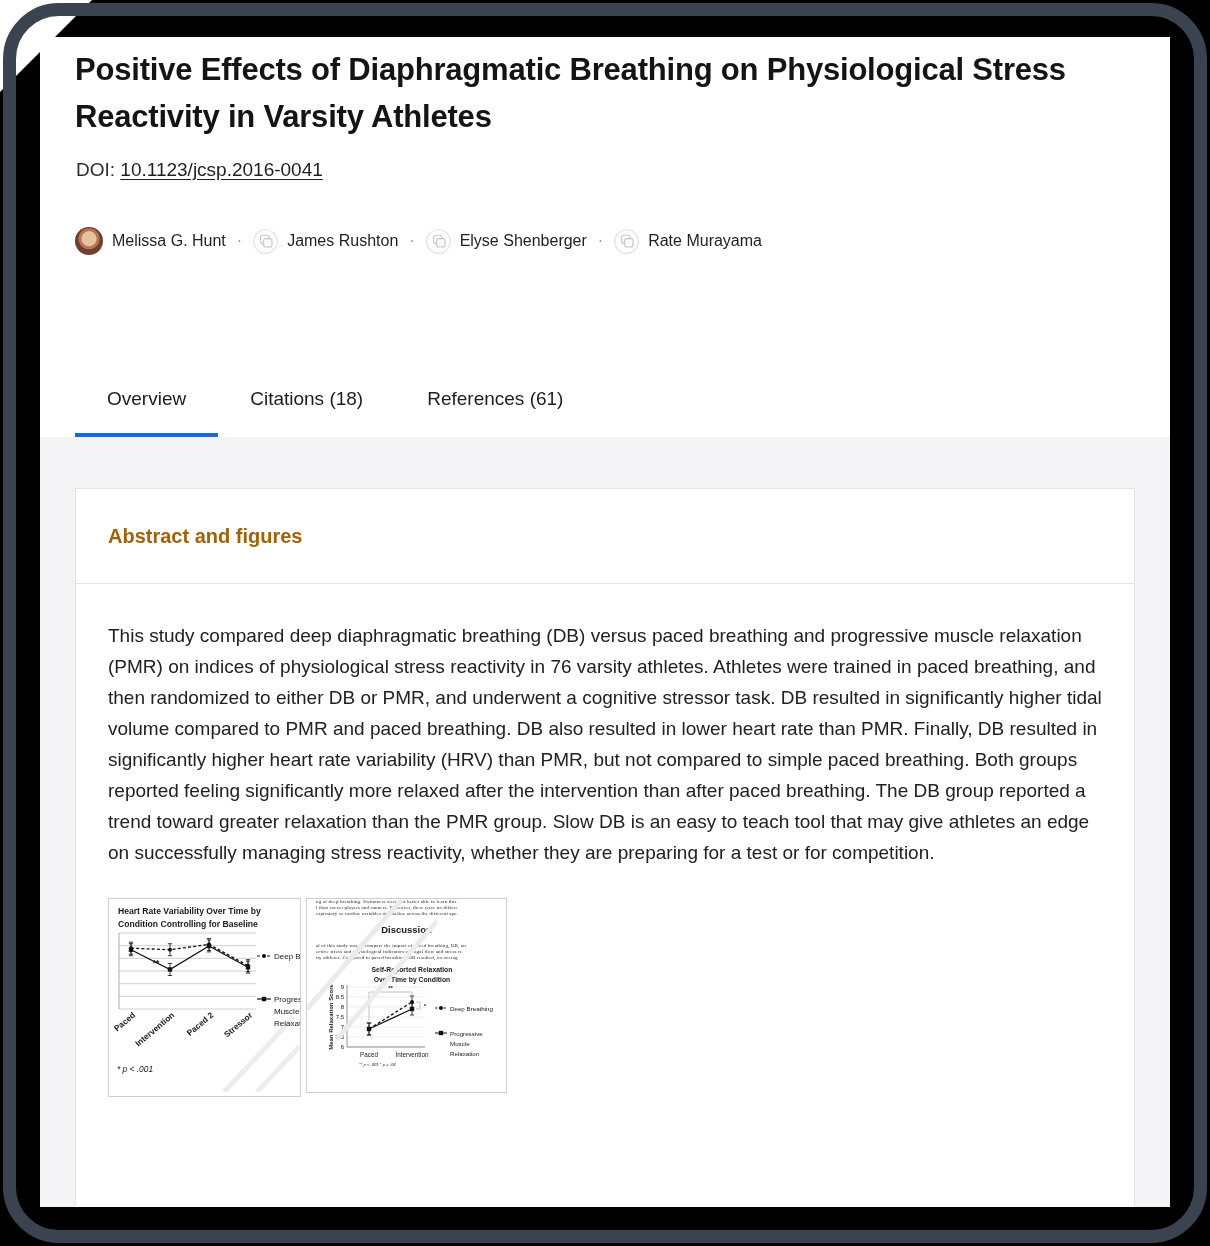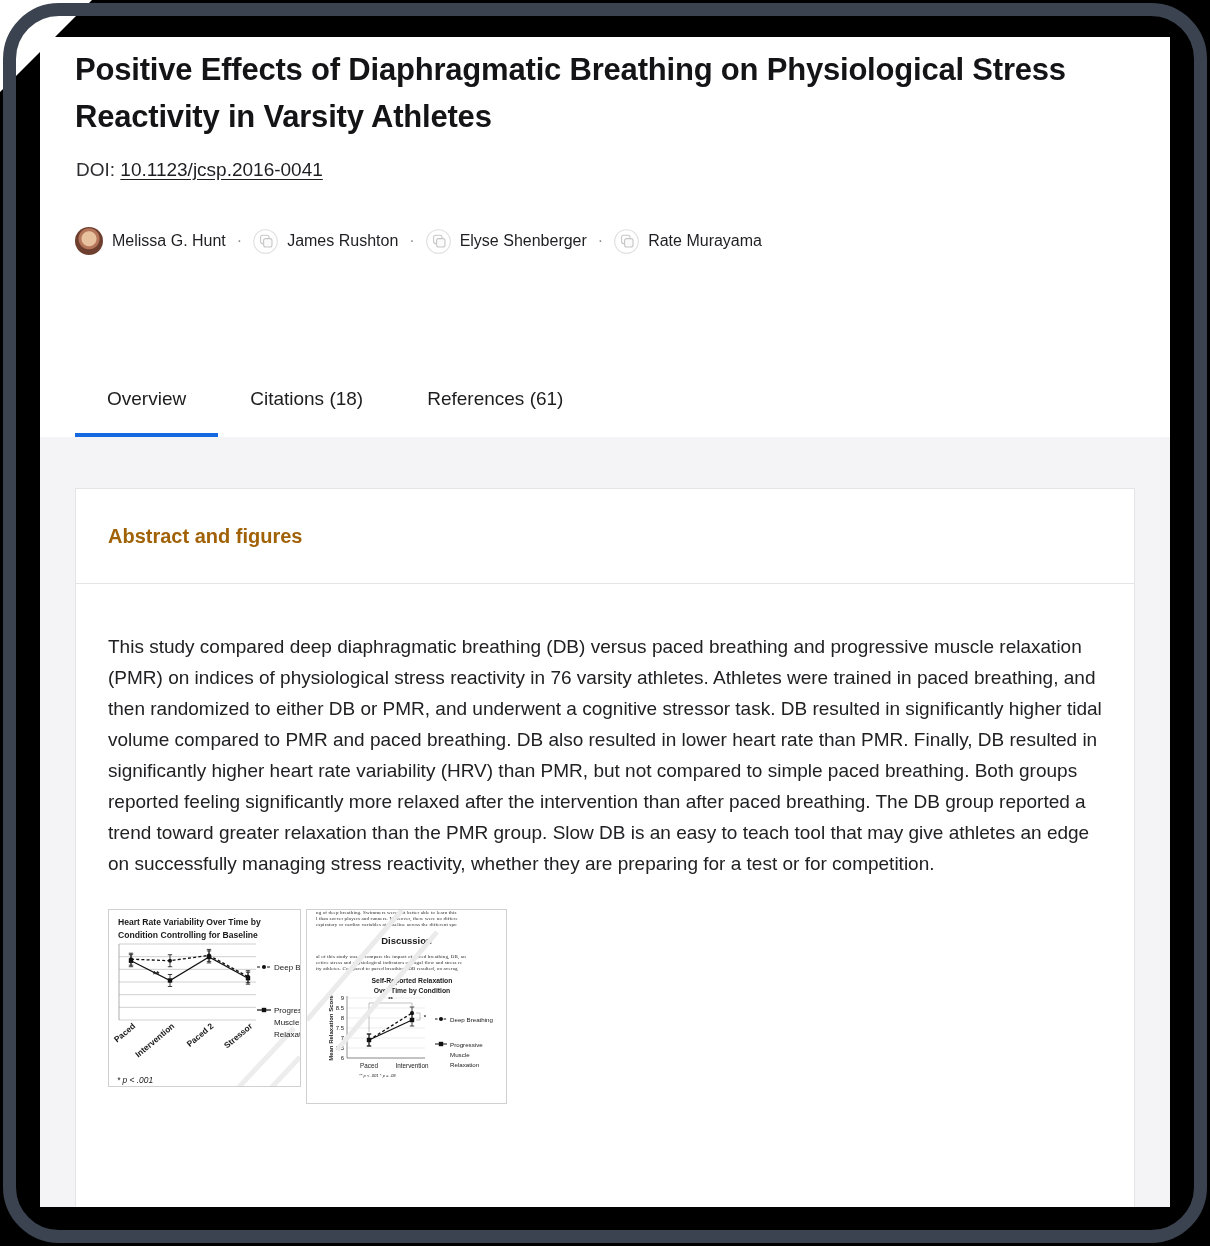--- a/index.html
+++ b/index.html
@@ -34,25 +34,25 @@
   .tab { height:73px; padding:0 32px; display:flex; align-items:center; font-size:19px;
          color:#1d1d1f; cursor:pointer; border-bottom:4px solid transparent; }
   .tab.active { border-bottom-color:#1569e0;text-align:right; }
 
   .content { flex:1 1 auto; background:#f4f4f6; padding:51px 35px 0; }
   .abstract-card { background:#fff; border:1px solid #e3e4e6; min-height:720px; }
   .card-head { padding:36px 32px 35px; }
   .card-head h2 { font-size:20px; font-weight:700; color:#a16207; }
   .card-divider { border-top:1px solid #e3e4e6; }
   .card-body { padding:36px 32px 20px; }
-  .abstract-text { font-size:19px; line-height:31px; color:#212124; max-width:998px;margin-top:11px; }
+  .abstract-text { font-size:19px; line-height:31px; color:#212124; max-width:998px; }
 
   .figures-row { display:flex; gap:5px; margin-top:30px; }
   .fig-thumb { background:#fff; border:1px solid #cfd0d2; overflow:hidden; cursor:pointer; position:relative; }
-  .fig-1 { width:193px; height:178px; }
+  .fig-1 { width:193px; height:199px; }
   .fig-2 { width:201px; height:195px; }
 
   .snippet { padding:2px 9px 0; font-family:"Liberation Serif", serif; font-size:5px;
              line-height:6px; letter-spacing:0.15px; color:#2b2b2b; }
   .snippet .cut { margin-top:-2px; }
   .snippet-heading { text-align:center; font-family:"Liberation Sans", sans-serif;
              font-size:9.5px; font-weight:700; color:#1a1a1a; margin:7px 0 6px; }
   .wm { position:absolute; pointer-events:none; }
 </style>
 </head>

